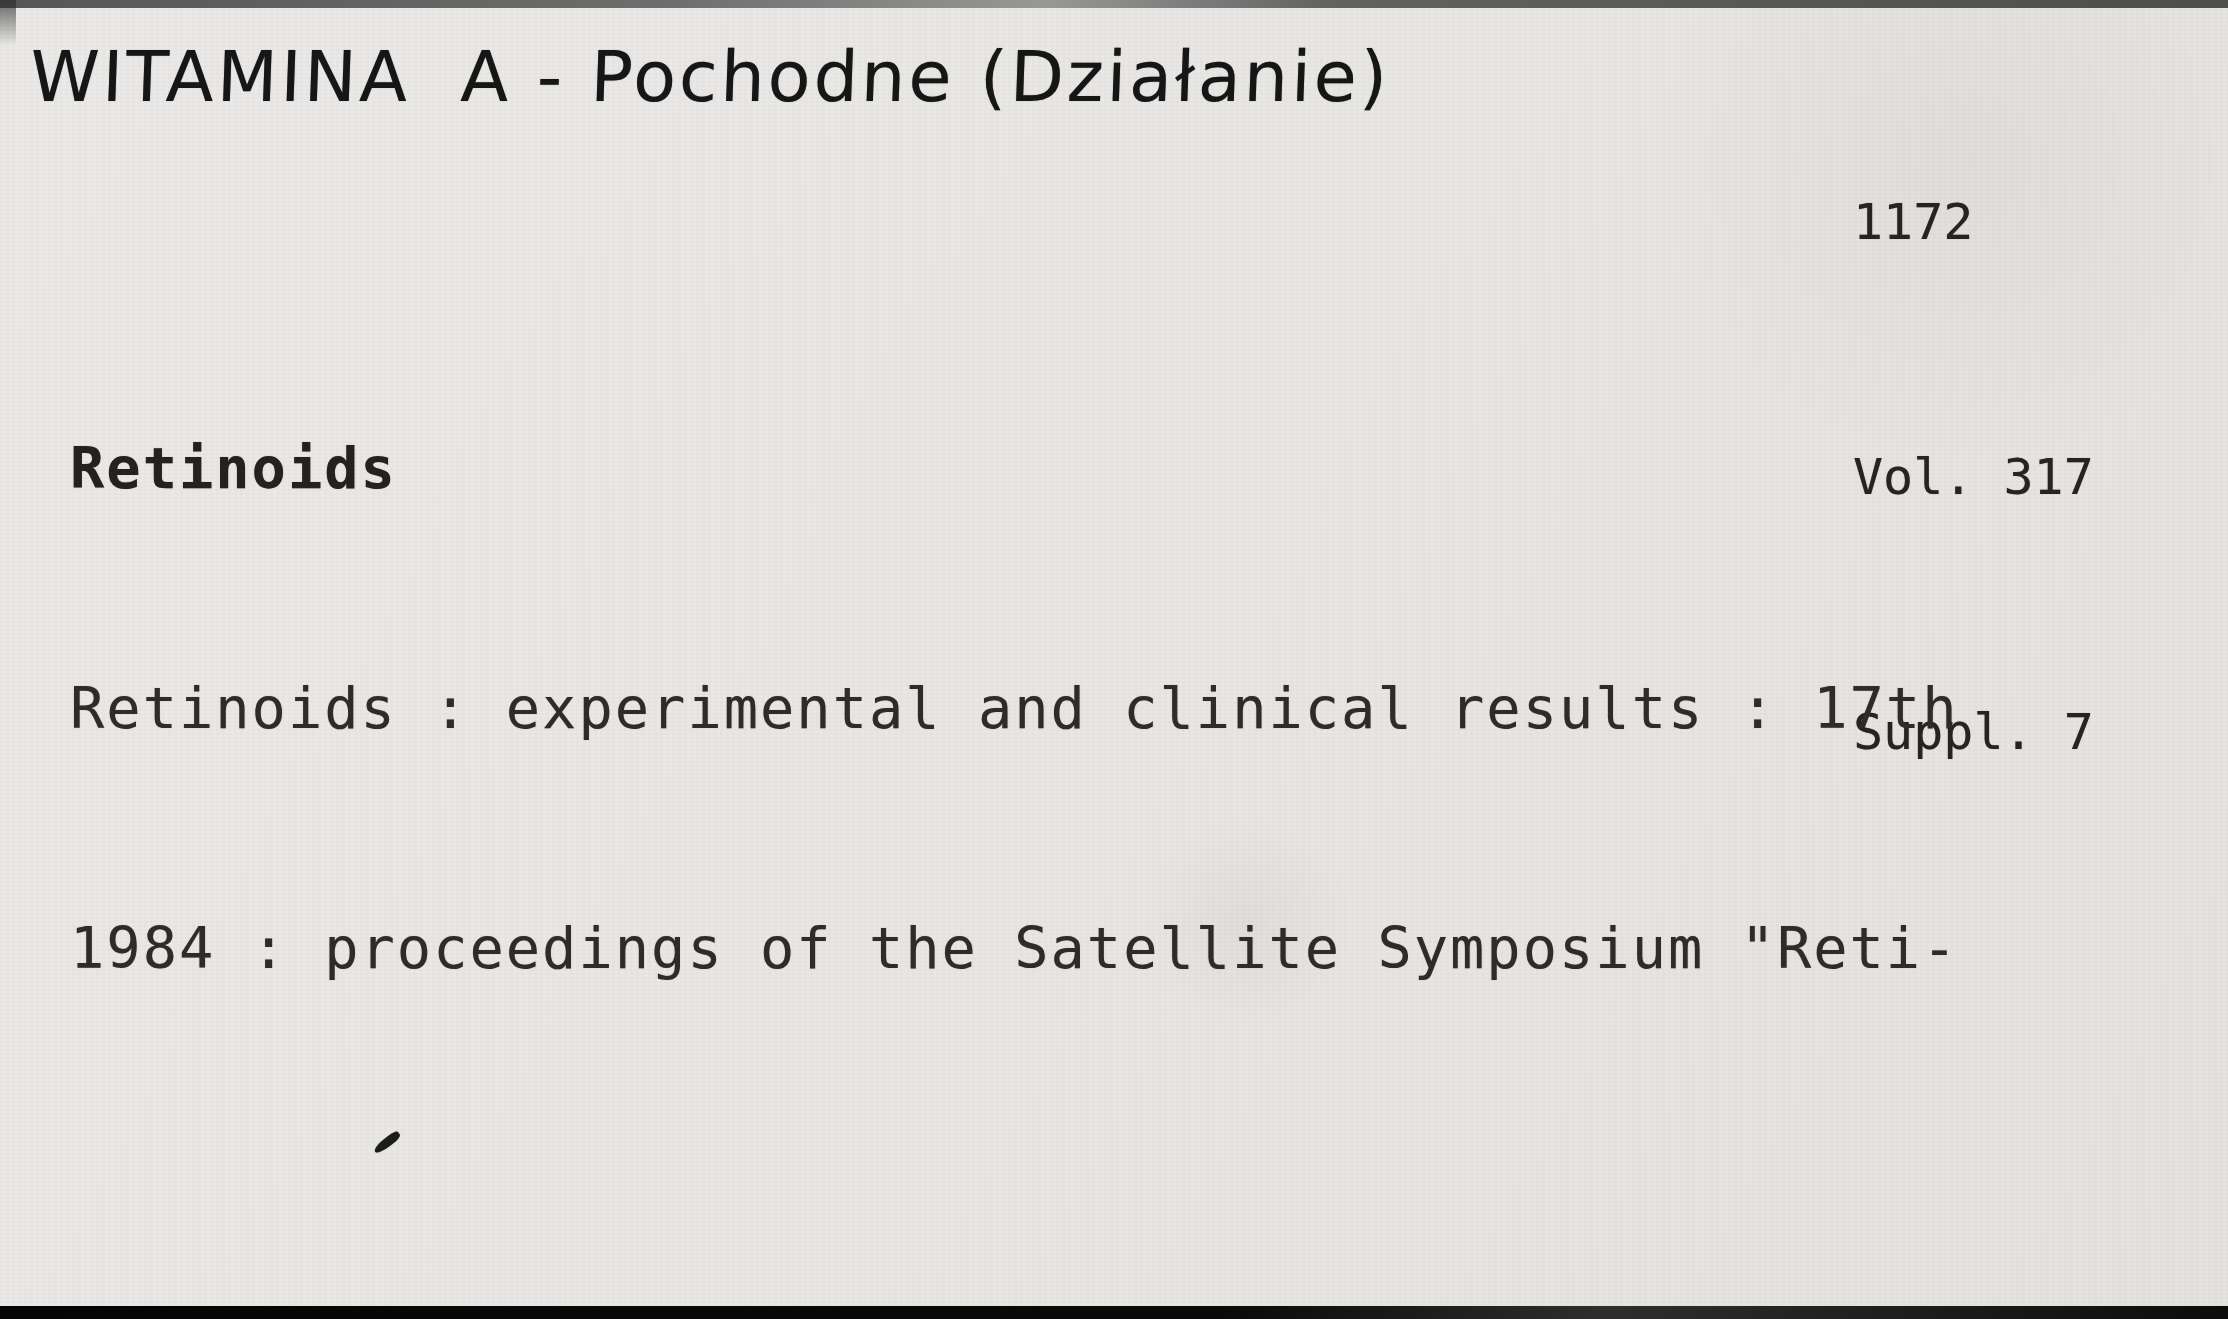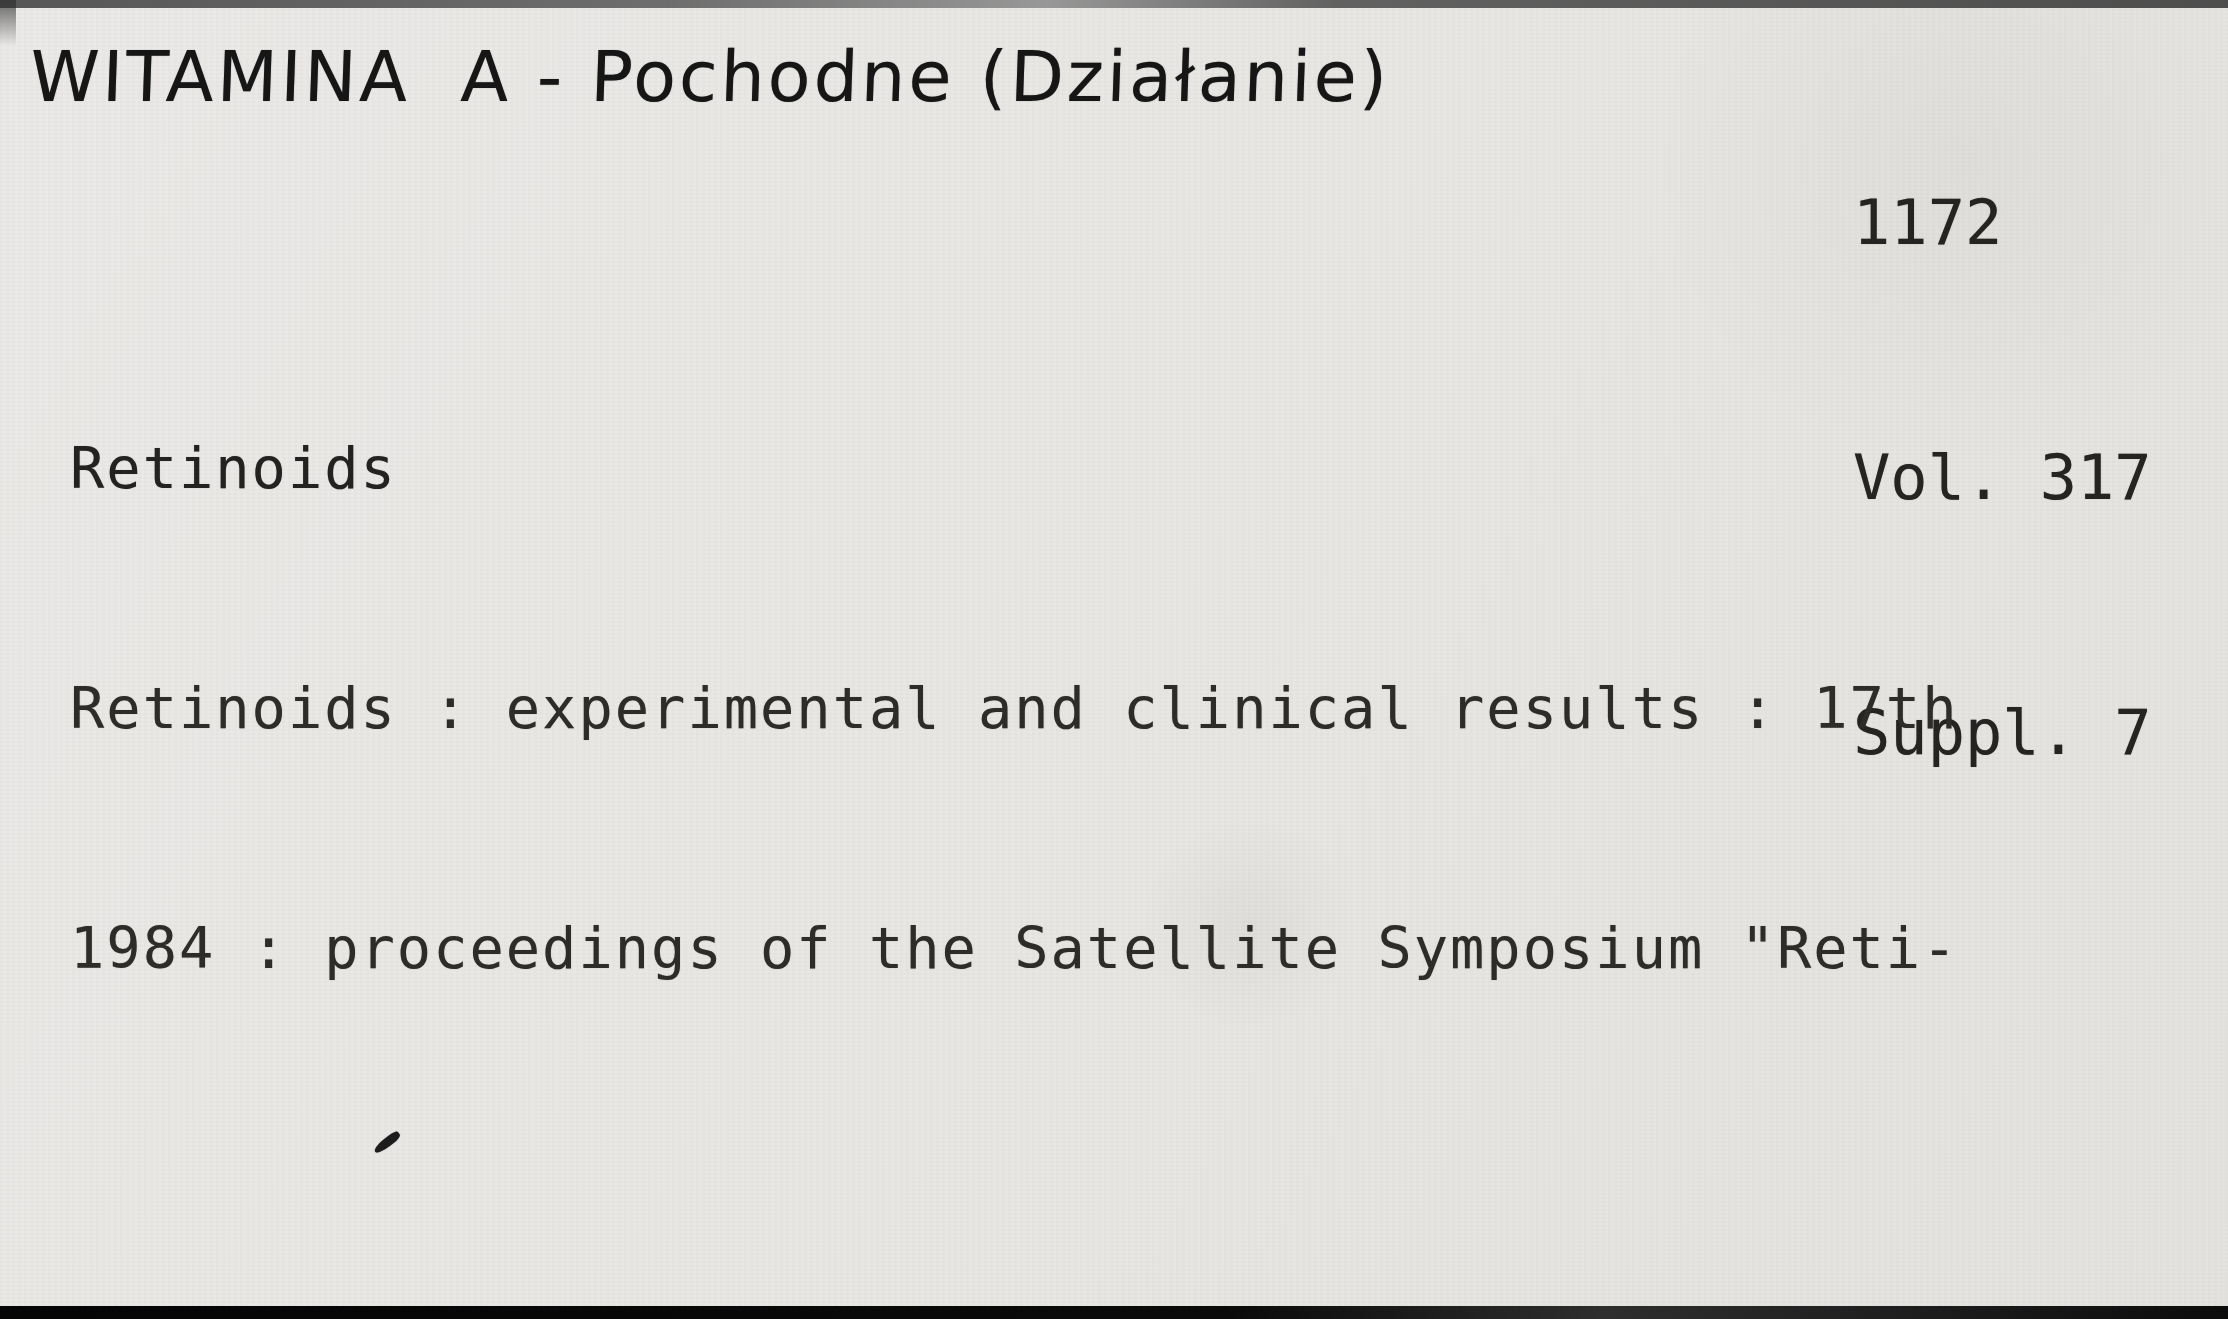--- a/index.html
+++ b/index.html
@@ -48,38 +48,38 @@
     line-height: 110px;
     letter-spacing: 3px;
     color: #161616;
     white-space: pre;
     transform: skewX(-2deg);
     text-shadow: 0 0 1px rgba(0,0,0,0.45);
   }
   .call-block {
     position: absolute;
     left: 1853px; top: 10px;
-    font-size: 62px;
+    font-size: 50px;
     line-height: 85px;
     color: #262422;
     white-space: pre;
     text-shadow: 0 0 1px rgba(30,30,30,0.4);
   }
   .bib-block {
     position: absolute;
     left: 70px; top: 268px;
     font-size: 57px;
     line-height: 80px;
     letter-spacing: 2px;
     color: #2e2c29;
     white-space: pre;
     text-shadow: 0 0 1px rgba(40,40,40,0.38);
   }
   .bib-title {
-    font-weight: normal;
+    font-weight: bold;
     color: #242220;
   }
   .pen-mark {
     position: absolute;
     left: 372px; top: 1138px;
     width: 30px; height: 9px;
     background: #1c1c1c;
     border-radius: 60% 40% 40% 60%;
     transform: rotate(-38deg);
     box-shadow: 0 0 1px rgba(0,0,0,0.5);

